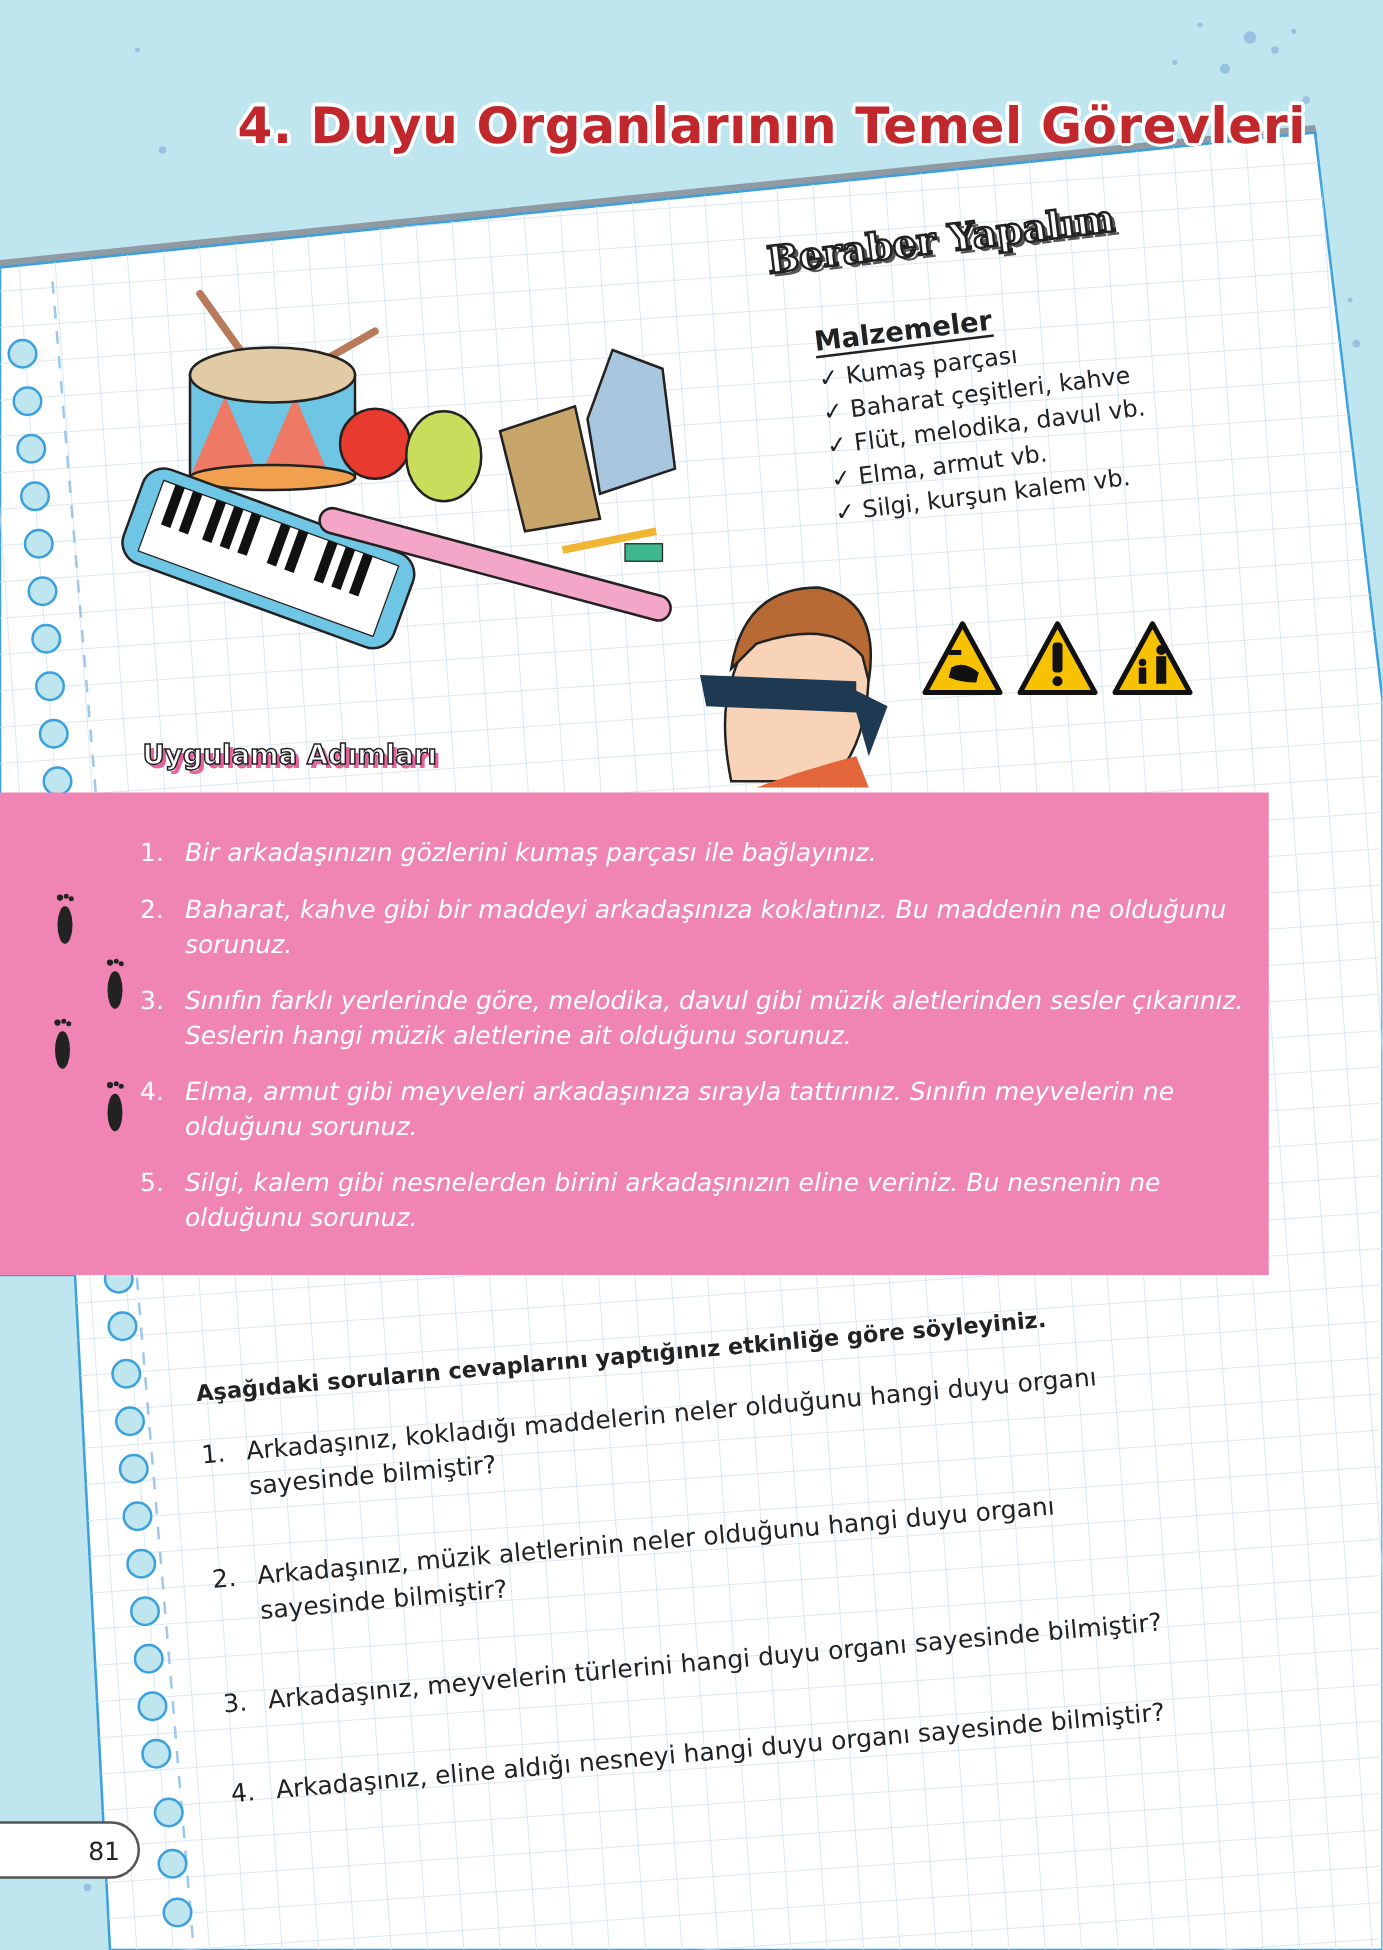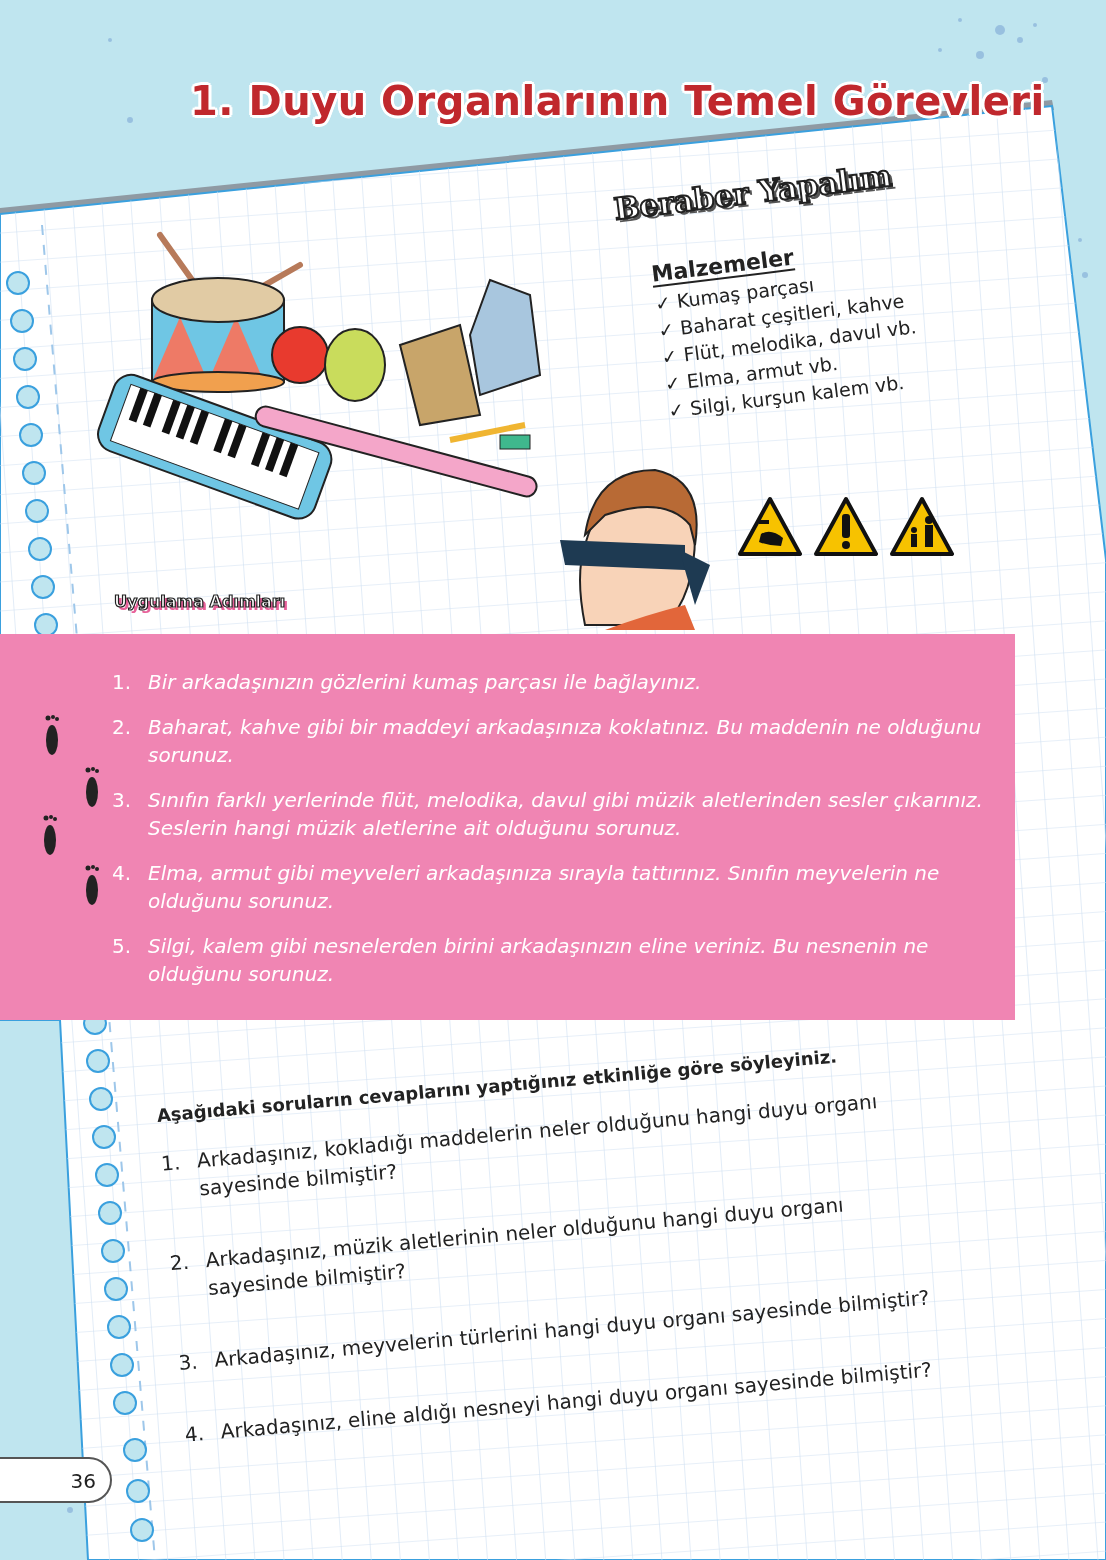--- a/index.html
+++ b/index.html
@@ -11,21 +11,21 @@
     font-family:"DejaVu Sans",sans-serif;white-space:nowrap;}
   .beraber{position:absolute;left:612px;top:192px;font-size:30px;font-weight:bold;color:#fff;transform:rotate(-7deg);transform-origin:left top;
     -webkit-text-stroke:2px #222;text-shadow:3px 3px 0 #555;font-family:"DejaVu Serif",serif;white-space:nowrap;}
   .materials{position:absolute;left:650px;top:262px;transform:rotate(-7deg);transform-origin:left top;color:#222;}
   .materials h3{margin:0 0 4px 0;font-size:22px;font-weight:bold;text-decoration:underline;text-underline-offset:4px;font-family:"DejaVu Sans",sans-serif;}
   .materials ul{list-style:none;margin:0;padding:0;}
   .materials li{font-size:19px;line-height:27px;white-space:nowrap;font-family:"DejaVu Sans",sans-serif;}
   .materials li .chk{display:inline-block;width:22px;font-weight:bold;}
   .warnings{position:absolute;left:737px;top:496px;display:flex;gap:10px;}
   .warn{width:66px;height:62px;}
-  .section-head{position:absolute;left:114px;top:592px;font-size:16px;font-weight:bold;color:#fff;-webkit-text-stroke:1.2px #222;text-shadow:3px 3px 0 #e8619a;font-family:"DejaVu Sans",sans-serif;}
+  .section-head{position:absolute;left:114px;top:592px;font-size:22px;font-weight:bold;color:#fff;-webkit-text-stroke:1.2px #222;text-shadow:3px 3px 0 #e8619a;font-family:"DejaVu Sans",sans-serif;}
   .pinkbox{position:absolute;left:0;top:634px;width:1015px;height:386px;background:#f085b3;}
   .steps{position:absolute;left:112px;top:668px;width:890px;color:#fff;}
   .step{display:flex;font-size:20px;line-height:28px;margin-bottom:17px;font-family:"DejaVu Sans",sans-serif;}
   .step .num{width:36px;flex:none;}
   .step .txt{flex:1;font-style:italic;}
   .feet{position:absolute;}
   .questions{position:absolute;left:156px;top:1105px;transform:rotate(-5deg);transform-origin:left top;color:#222;width:760px;}
   .q-title{font-size:18px;font-weight:bold;margin-bottom:24px;white-space:nowrap;font-family:"DejaVu Sans",sans-serif;}
   .q{display:flex;font-size:20px;line-height:28px;margin-bottom:44px;font-family:"DejaVu Sans",sans-serif;}
   .q .num{width:36px;flex:none;}
@@ -92,21 +92,21 @@
       <circle cx="116" cy="1289" r="11"></circle>
       <circle cx="119" cy="1327" r="11"></circle>
     <circle cx="122" cy="1365" r="11"></circle>
       <circle cx="125" cy="1403" r="11"></circle>
       <circle cx="135" cy="1450" r="11"></circle>
     <circle cx="138" cy="1491" r="11"></circle>
       <circle cx="142" cy="1530" r="11"></circle>
   </g>
 </svg>
 
-<div class="title">1. Duyu Organlarının Temel Görevleri</div>
+<div class="title">4. Duyu Organlarının Temel Görevleri</div>
 
 <svg style="position:absolute;left:60px;top:225px;" width="500" height="320">
 
   <line x1="100" y1="10" x2="150" y2="80" stroke="#b77a5a" stroke-width="6" stroke-linecap="round"></line>
   <line x1="240" y1="40" x2="170" y2="80" stroke="#b77a5a" stroke-width="6" stroke-linecap="round"></line>
 
   <g>
     <rect x="92" y="75" width="132" height="82" fill="#6fc6e4" stroke="#222" stroke-width="2"></rect>
     <polygon points="92,157 120,92 148,157" fill="#ee7a66"></polygon>
       <polygon points="148,157 176,92 204,157" fill="#ee7a66"></polygon>
@@ -221,21 +221,21 @@
   <div class="step">
       <span class="num">1.</span>
       <span class="txt">Bir arkadaşınızın gözlerini kumaş parçası ile bağlayınız.</span>
     </div>
   <div class="step">
       <span class="num">2.</span>
       <span class="txt">Baharat, kahve gibi bir maddeyi arkadaşınıza koklatınız. Bu maddenin ne olduğunu sorunuz.</span>
     </div>
   <div class="step">
       <span class="num">3.</span>
-      <span class="txt">Sınıfın farklı yerlerinde flüt, melodika, davul gibi müzik aletlerinden sesler çıkarınız. Seslerin hangi müzik aletlerine ait olduğunu sorunuz.</span>
+      <span class="txt">Sınıfın farklı yerlerinde göre, melodika, davul gibi müzik aletlerinden sesler çıkarınız. Seslerin hangi müzik aletlerine ait olduğunu sorunuz.</span>
     </div>
   <div class="step">
       <span class="num">4.</span>
       <span class="txt">Elma, armut gibi meyveleri arkadaşınıza sırayla tattırınız. Sınıfın meyvelerin ne olduğunu sorunuz.</span>
     </div>
   <div class="step">
       <span class="num">5.</span>
       <span class="txt">Silgi, kalem gibi nesnelerden birini arkadaşınızın eline veriniz. Bu nesnenin ne olduğunu sorunuz.</span>
     </div>
 </div>
@@ -254,14 +254,14 @@
       <span class="num">3.</span>
       <span>Arkadaşınız, meyvelerin türlerini hangi duyu organı sayesinde bilmiştir?</span>
     </div>
   <div class="q">
       <span class="num">4.</span>
       <span>Arkadaşınız, eline aldığı nesneyi hangi duyu organı sayesinde bilmiştir?</span>
     </div>
 </div>
 
 <div class="pagenum">
-    <span>36</span>
+    <span>81</span>
   </div>
 
 </body></html>

